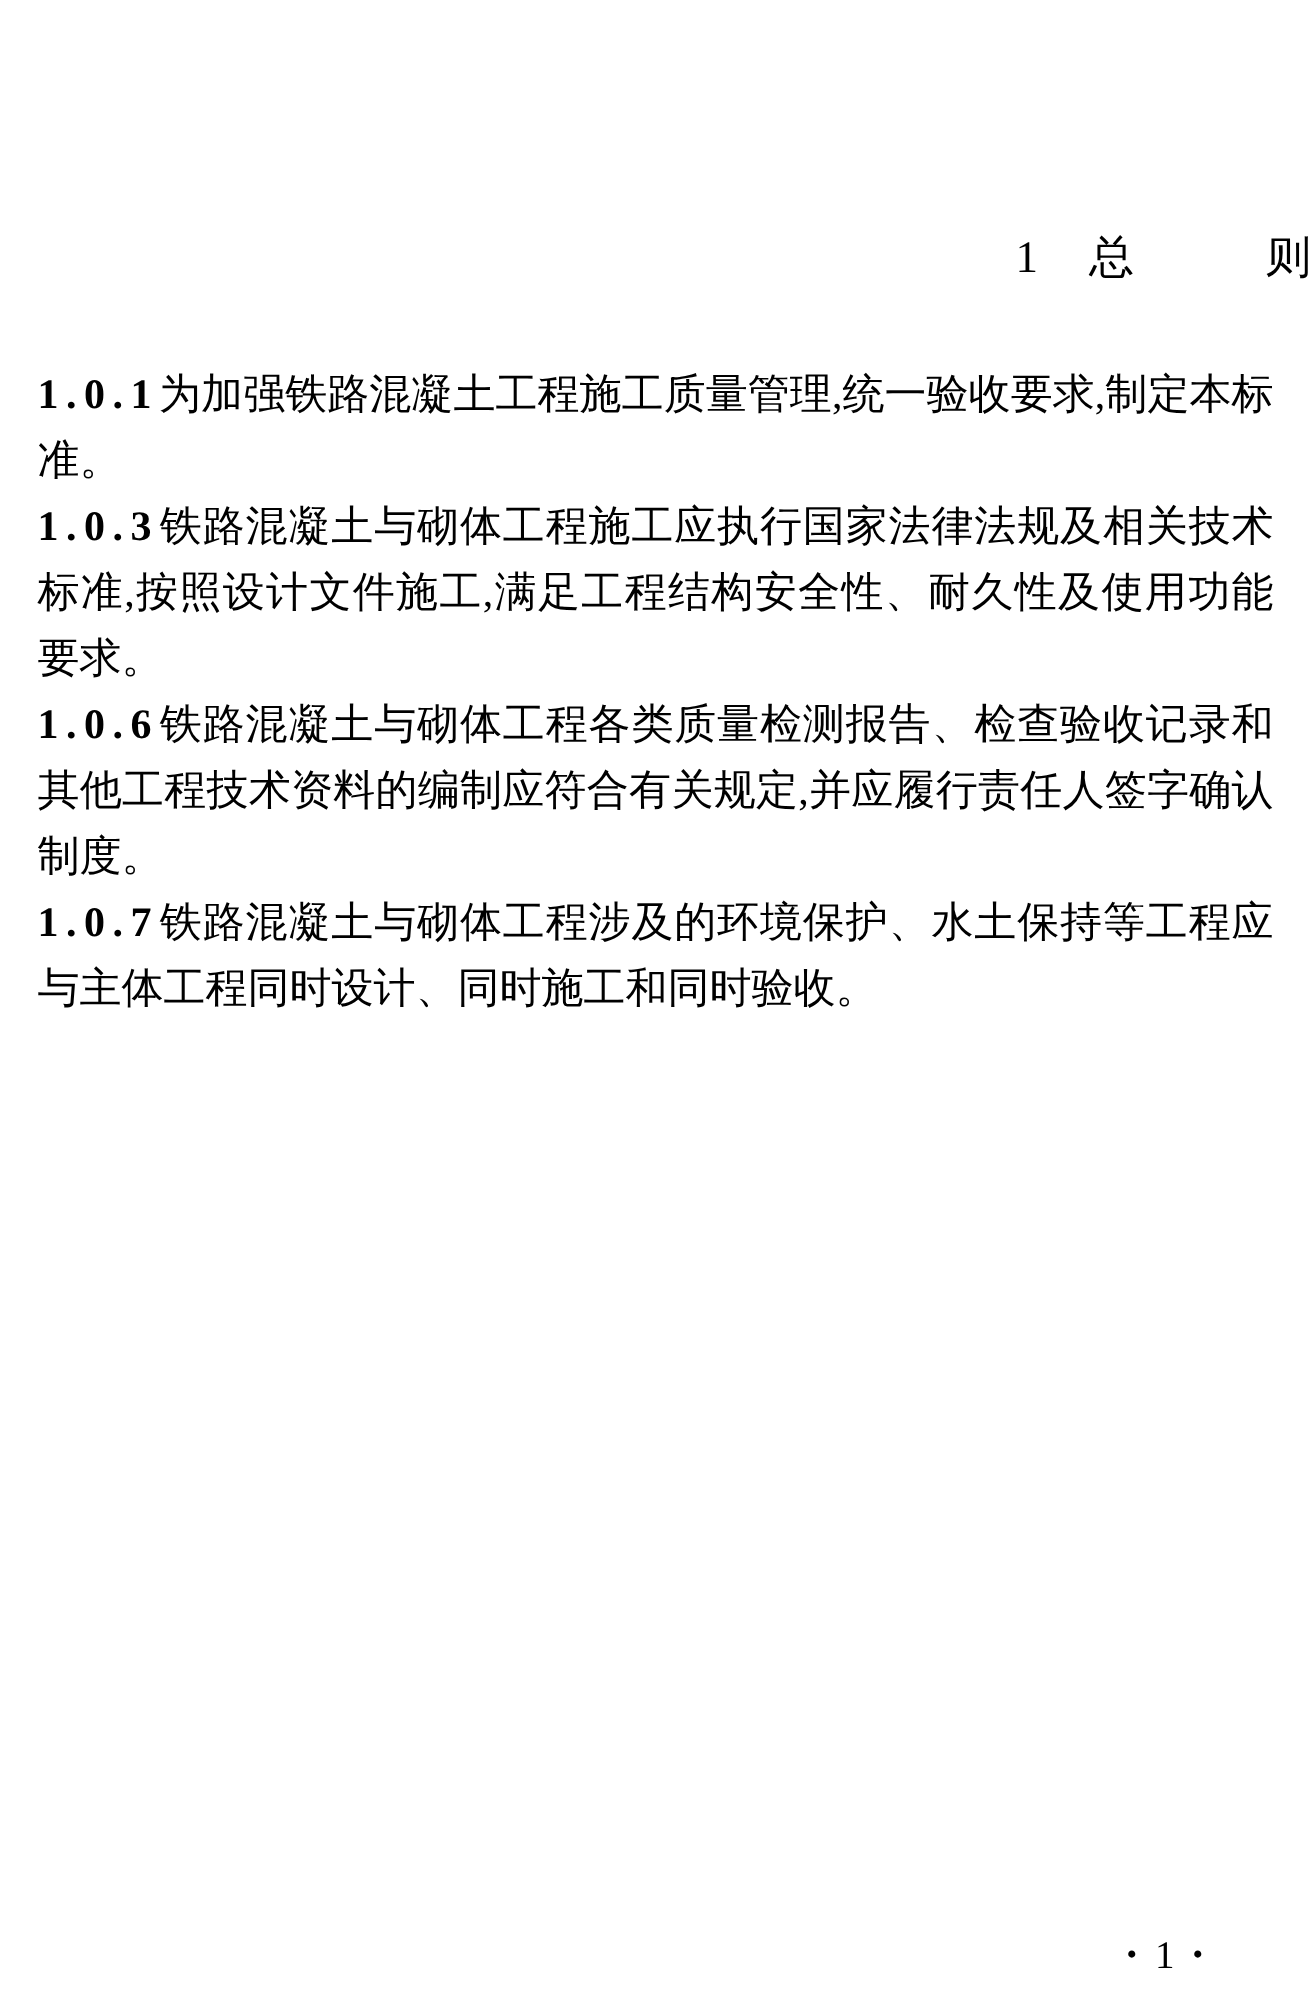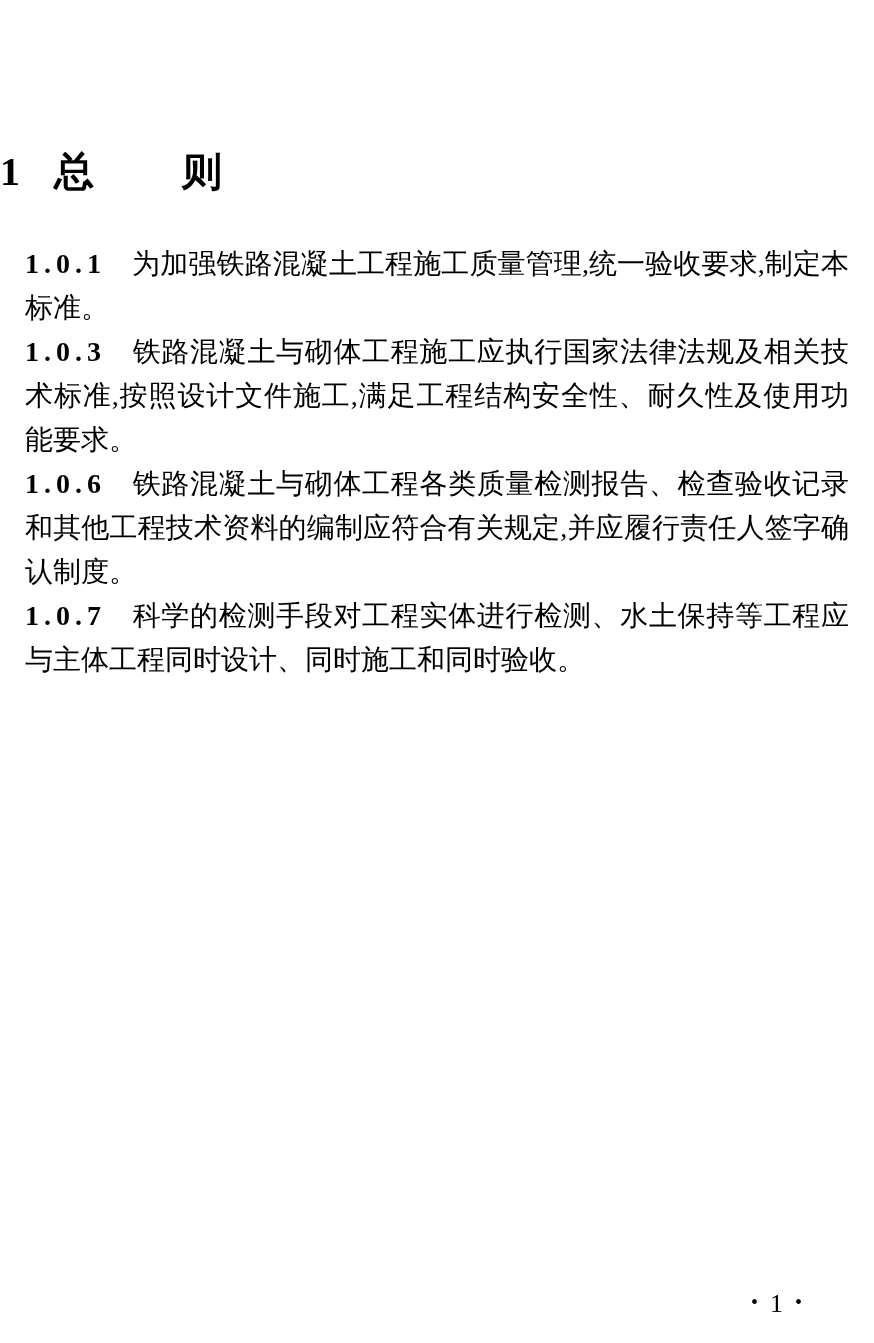--- a/index.html
+++ b/index.html
@@ -14,23 +14,23 @@
     background: #ffffff;
     color: #000000;
     font-family: "Liberation Serif", "DejaVu Serif", serif;
     overflow: hidden;
   }
   .chapter-title {
     position: absolute;
     top: 144px;
     left: 0;
     width: 100%;
-    text-align: left;
-    font-weight: bold;
-    font-size: 40px;
+    text-align: right;
+    font-weight: normal;
+    font-size: 30px;
     line-height: 56px;
     white-space: nowrap;
   }
   .t-num { margin-right: 34px; }
   .t-c1  { margin-right: 88px; }
   .content {
     position: absolute;
     top: 242px;
     left: 25px;
     width: 824px;
@@ -39,21 +39,20 @@
     text-align: justify;
     text-justify: inter-ideograph;
   }
   .clause {
     margin: 0;
     padding: 0;
   }
   .clause .num {
     font-weight: bold;
     letter-spacing: 5px;
-    margin-right: 26px;
     white-space: nowrap;
   }
   .footer {
     position: absolute;
     right: 72px;
     bottom: 24px;
     font-size: 26px;
     line-height: 30px;
     white-space: nowrap;
   }
@@ -71,20 +70,20 @@
 <div class="page">
 
   <div class="chapter-title">
     <span class="t-num">1</span><span class="t-c1">总</span><span class="t-c2">则</span>
   </div>
 
   <div class="content">
     <p class="clause"><span class="num">1.0.1</span><span class="txt">为加强铁路混凝土工程施工质量管理,统一验收要求,制定本标准。</span></p>
     <p class="clause"><span class="num">1.0.3</span><span class="txt">铁路混凝土与砌体工程施工应执行国家法律法规及相关技术标准,按照设计文件施工,满足工程结构安全性、耐久性及使用功能要求。</span></p>
     <p class="clause"><span class="num">1.0.6</span><span class="txt">铁路混凝土与砌体工程各类质量检测报告、检查验收记录和其他工程技术资料的编制应符合有关规定,并应履行责任人签字确认制度。</span></p>
-    <p class="clause"><span class="num">1.0.7</span><span class="txt">科学的检测手段对工程实体进行检测、水土保持等工程应与主体工程同时设计、同时施工和同时验收。</span></p>
+    <p class="clause"><span class="num">1.0.7</span><span class="txt">铁路混凝土与砌体工程涉及的环境保护、水土保持等工程应与主体工程同时设计、同时施工和同时验收。</span></p>
   </div>
 
   <div class="footer">
     <span class="dot">•</span><span class="pn">1</span><span class="dot">•</span>
   </div>
 
 </div>
 
 </body></html>

